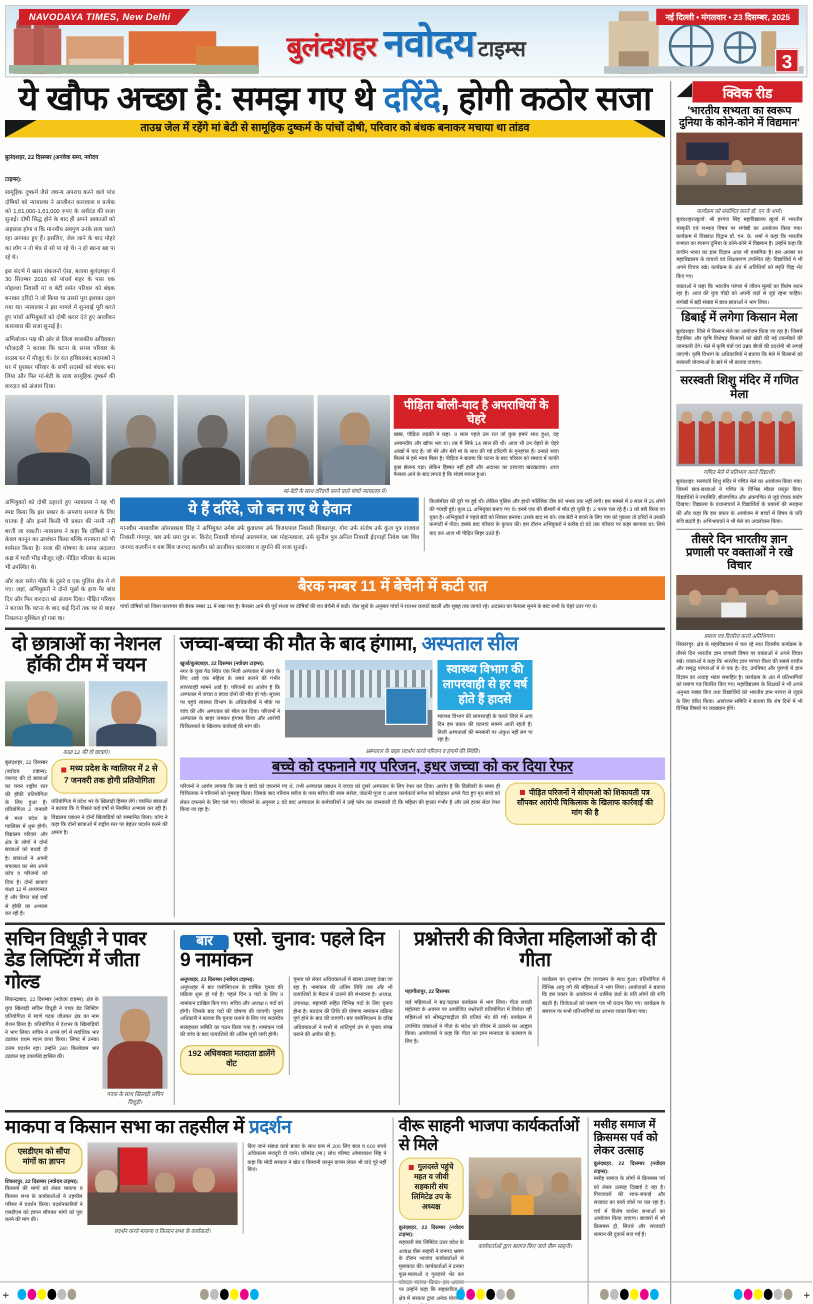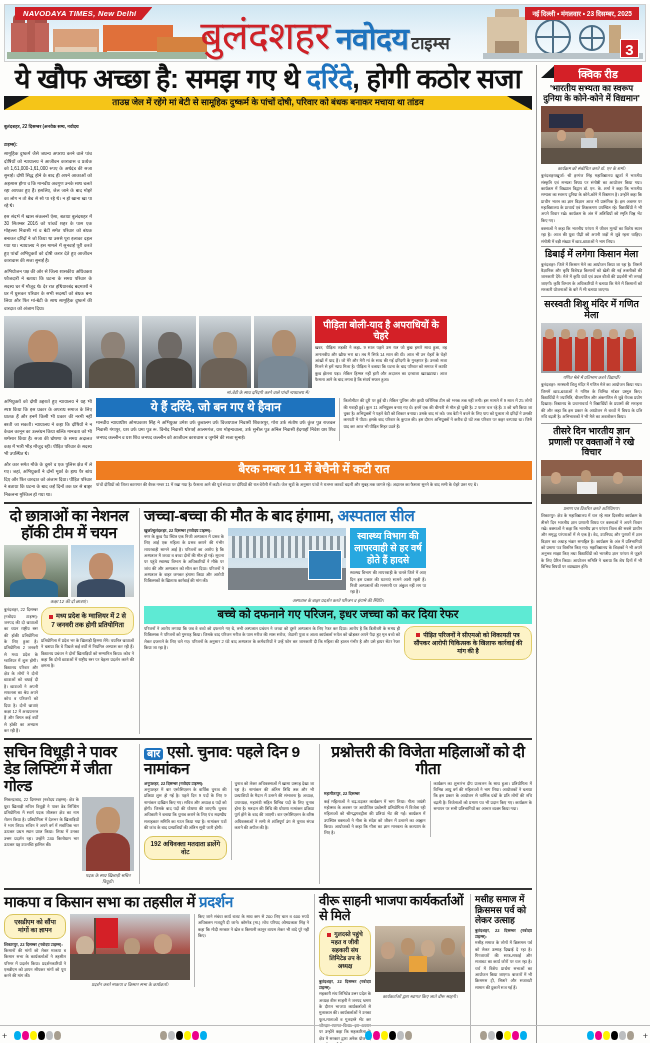--- a/index.html
+++ b/index.html
@@ -36,21 +36,21 @@
   }
   .wheel:after {
     content: ""; position: absolute; top: 50%; left: 0; right: 0;
     height: 2px; background: #4c6e86; transform: translateY(-1px);
   }
   .mast-title {
     position: absolute; left: 0; right: 0; top: 50%; transform: translateY(-50%);
     text-align: center; white-space: nowrap; z-index: 4;
   }
   .mast-title .t1 {
-    font-size: 39px; font-weight: normal; color: #cf2127; letter-spacing: -0.5px;
+    font-size: 22px; font-weight: bold; color: #cf2127; letter-spacing: -0.5px;
     text-shadow: 1px 1px 0 rgba(0,0,0,.18);
   }
   .mast-title .t2 {
     font-size: 30px; font-weight: bold; color: #1e73be; letter-spacing: -0.5px;
     margin-left: 6px; text-shadow: 1px 1px 0 rgba(0,0,0,.18);
   }
   .mast-title .t3 {
     font-size: 17px; font-weight: bold; color: #3a3a3a; margin-left: 3px;
   }
   .pub-tag {
@@ -100,21 +100,21 @@
   .hl-3 .blue { color: #1e73be; }
   .hl-s { font-size: 9.6px; font-weight: bold; color: #111; line-height: 1.12; }
 
   .band {
     color: #fff; font-weight: bold; text-align: center; line-height: 1.15;
     padding: 2.5px 4px; font-size: 12px;
   }
   .band.red    { background: #d42027; }
   .band.blue   { background: #1e73be; }
   .band.orange { background: #ef7d21; }
-  .band.yellow { background: #5eead4; color: #111; }
+  .band.yellow { background: #c4b5fd; color: #111; text-decoration: underline; }
   .band.cyan   { background: #27a8e0; font-size: 9.5px; }
 
   
   .txt { font-size: 4.6px; line-height: 1.62; color: #2b2b2b; text-align: justify; hyphens: auto; }
   .txt.tiny { font-size: 4.1px; line-height: 1.55; }
   .caption { font-size: 4.4px; color: #444; text-align: center; padding-top: 1px; font-style: italic; }
 
   
   .photo { position: relative; overflow: hidden; background: #b9bfc4; }
   .ph-sky   { background: linear-gradient(180deg,#b9d4e6 0%,#d6e4ec 60%,#c3c9ca 100%); }
@@ -364,21 +364,21 @@
                 <div class="face" style="left:14px;top:10px;width:24px;height:28px;background:#c0946f;"></div>
                 <div class="torso" style="left:4px;top:36px;width:44px;height:38px;background:#8d3c33;"></div>
               </div>
               <div class="caption">पदक के साथ खिलाड़ी सचिन विधूड़ी।</div>
             </div>
           </div>
         </div>
 
         <div style="width:175px;" class="gutter-v">
           <div style="padding-left:4px;">
-            <div class="hl-2"><span class="badge-blue" style="font-size:11px;padding:0 3px;">बार</span> <span>एसो. चुनाव: पहले दिन 9 नामांकन</span></div>
+            <div class="hl-2"><span class="badge-blue" style="font-size:11px;padding:0 13px;">बार</span> <span>एसो. चुनाव: पहले दिन 9 नामांकन</span></div>
             <div style="display:flex;gap:4px;margin-top:3px;">
               <div style="flex:1;">
                 <div class="txt tiny" style="font-weight:bold;">अनूपशहर, 22 दिसम्बर (नवोदय टाइम्स):</div>
                 <div class="txt tiny">अनूपशहर में बार एसोसिएशन के वार्षिक चुनाव की प्रक्रिया शुरू हो गई है। पहले दिन 9 पदों के लिए 9 नामांकन दाखिल किए गए। सचिव और अध्यक्ष 6 पदों को होगी। जिसके बाद पदों की घोषणा की जाएगी। चुनाव अधिकारी ने बताया कि चुनाव कराने के लिए पंच सदस्यीय सलाहकार समिति का गठन किया गया है। नामांकन पत्रों की जांच के बाद प्रत्याशियों की अंतिम सूची जारी होगी।</div>
                 <div class="tag-pill" style="margin-top:4px;">192 अधिवक्ता मतदाता डालेंगे वोट</div>
               </div>
               <div style="flex:1;" class="gutter-v">
                 <div class="txt tiny" style="padding-left:3px;">
                   चुनाव को लेकर अधिवक्ताओं में खासा उत्साह देखा जा रहा है। नामांकन की अंतिम तिथि तक और भी प्रत्याशियों के मैदान में उतरने की संभावना है। अध्यक्ष, उपाध्यक्ष, महामंत्री सहित विभिन्न पदों के लिए चुनाव होना है। मतदान की तिथि की घोषणा नामांकन प्रक्रिया पूर्ण होने के बाद की जाएगी। बार एसोसिएशन के वरिष्ठ अधिवक्ताओं ने सभी से शांतिपूर्ण ढंग से चुनाव संपन्न कराने की अपील की है।
                 </div>

